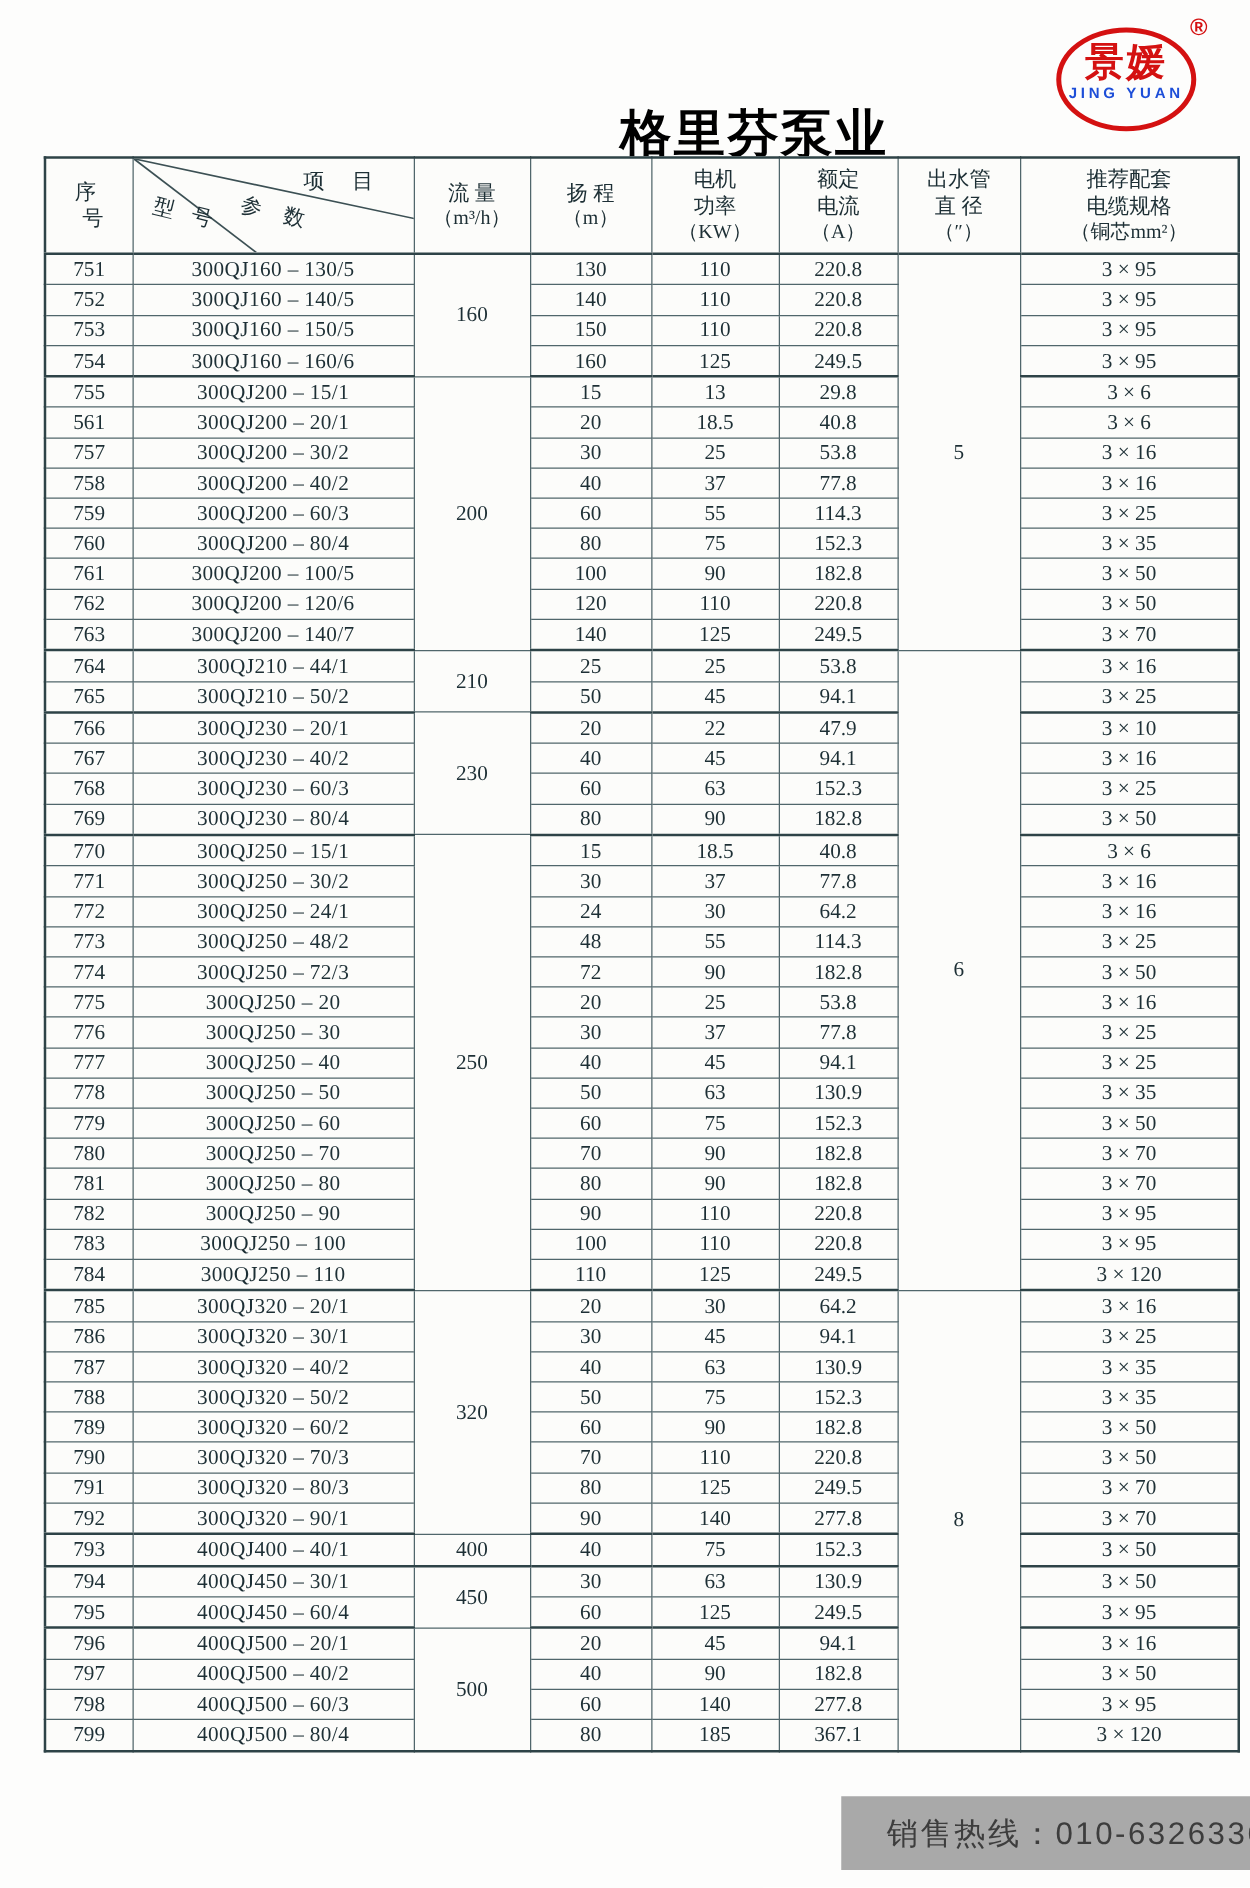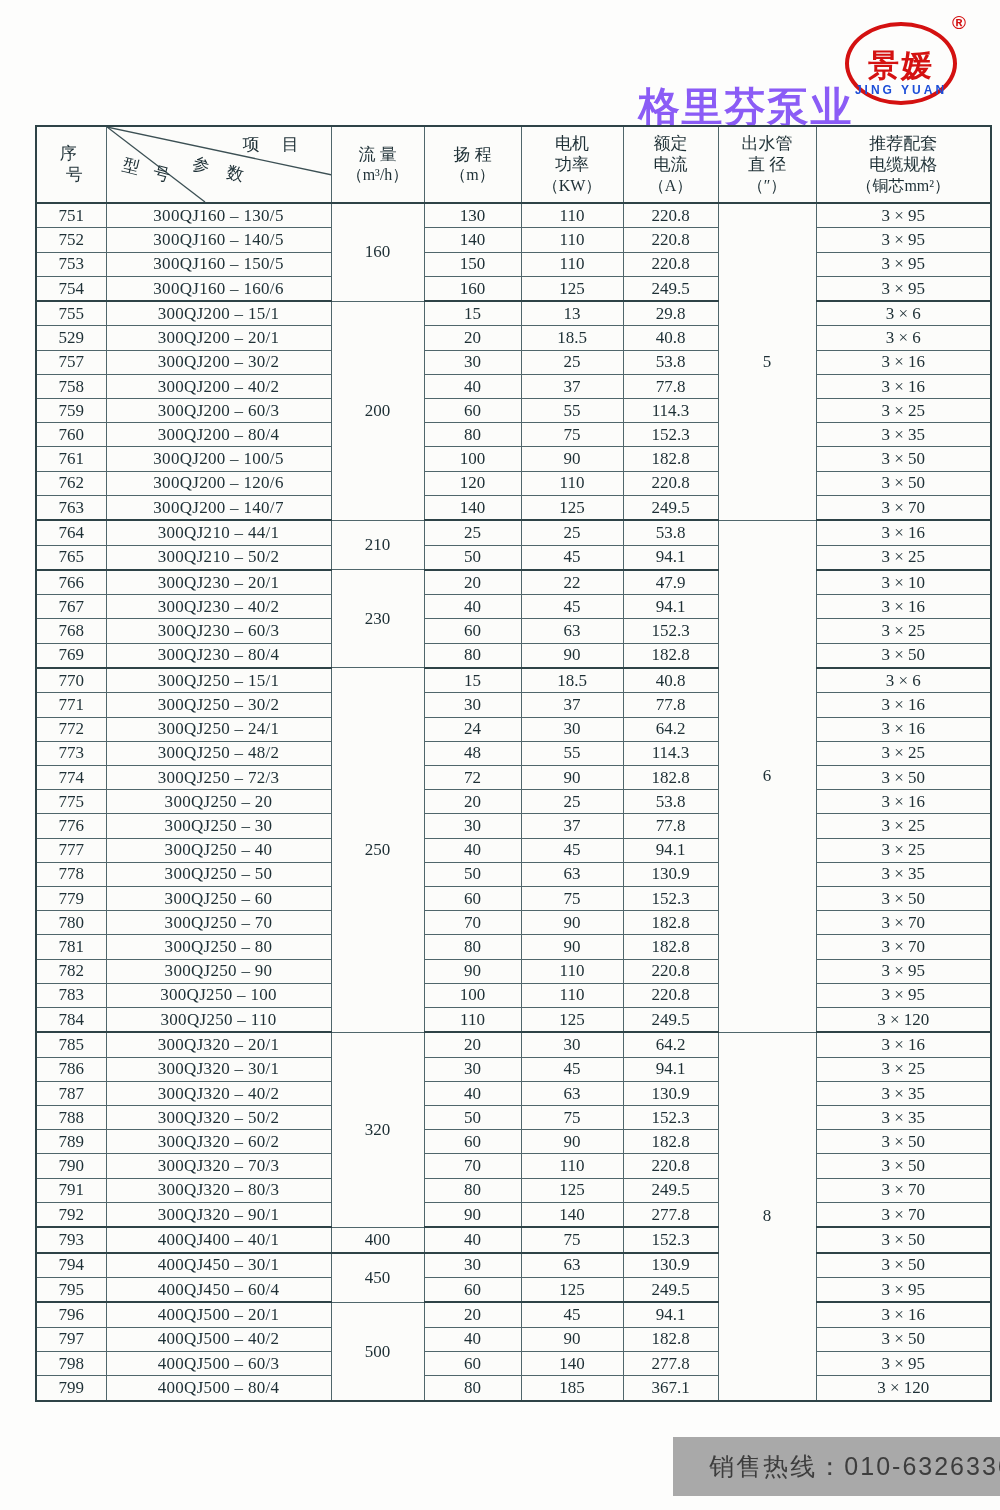--- a/index.html
+++ b/index.html
@@ -2,28 +2,28 @@
 <html><head>
 <meta charset="utf-8">
 <style>
   html,body{margin:0;padding:0;background:#ffffff;}
   .page{position:relative;width:1000px;height:1510px;background:#fdfdfc;overflow:hidden;
         font-family:"Liberation Serif","DejaVu Serif",serif;color:#1d2f35;}
 
   
   .logo{position:absolute;left:845px;top:22px;width:112px;height:83px;
         border:4px solid #d41111;border-radius:50%;text-align:center;box-sizing:border-box;}
-  .logo-cn{margin-top:24px;font-size:31px;font-weight:bold;color:#d41111;letter-spacing:2px;line-height:1;
+  .logo-cn{margin-top:8px;font-size:31px;font-weight:bold;color:#d41111;letter-spacing:2px;line-height:1;
            font-family:"Liberation Serif",serif;}
   .logo-en{margin-top:3px;font-size:12px;font-weight:bold;color:#1d4ed8;letter-spacing:3px;line-height:1;
            font-family:"Liberation Sans",sans-serif;}
   .rmark{position:absolute;left:952px;top:12px;font-size:19px;color:#d41111;
          font-family:"Liberation Sans",sans-serif;font-weight:bold;}
-  .company{position:absolute;right:4px;top:80px;width:500px;text-align:center;
-           font-size:41px;font-weight:900;color:#8b5cf6;letter-spacing:2px;
+  .company{position:absolute;right:4px;top:80px;width:500px;text-align:left;
+           font-size:41px;font-weight:900;color:#000000;letter-spacing:2px;
            font-family:"Liberation Sans",sans-serif;}
 
   
   table.spec{position:absolute;left:35px;top:125px;width:955px;height:1277px;
              border-collapse:collapse;table-layout:fixed;
              border:2px solid #2e4347;background:#fcfcfa;}
   table.spec th,table.spec td{border:1px solid #50666b;padding:0;line-height:1.05;
              font-size:17px;color:#1d2f35;overflow:hidden;}
   table.spec thead th{height:75px;border-bottom:2px solid #2e4347;font-weight:normal;
              vertical-align:middle;text-align:center;}
@@ -160,21 +160,21 @@
         <tr>
           <td class="c">755</td>
           <td class="model">300QJ200 – 15/1</td>
           <td class="flow" rowspan="9">200</td>
           <td class="c">15</td>
           <td class="c">13</td>
           <td class="c">29.8</td>
           <td class="cable">3 × 6</td>
         </tr>
         <tr>
-          <td class="c">529</td>
+          <td class="c">561</td>
           <td class="model">300QJ200 – 20/1</td>
           <td class="c">20</td>
           <td class="c">18.5</td>
           <td class="c">40.8</td>
           <td class="cable">3 × 6</td>
         </tr>
         <tr>
           <td class="c">757</td>
           <td class="model">300QJ200 – 30/2</td>
           <td class="c">30</td>

